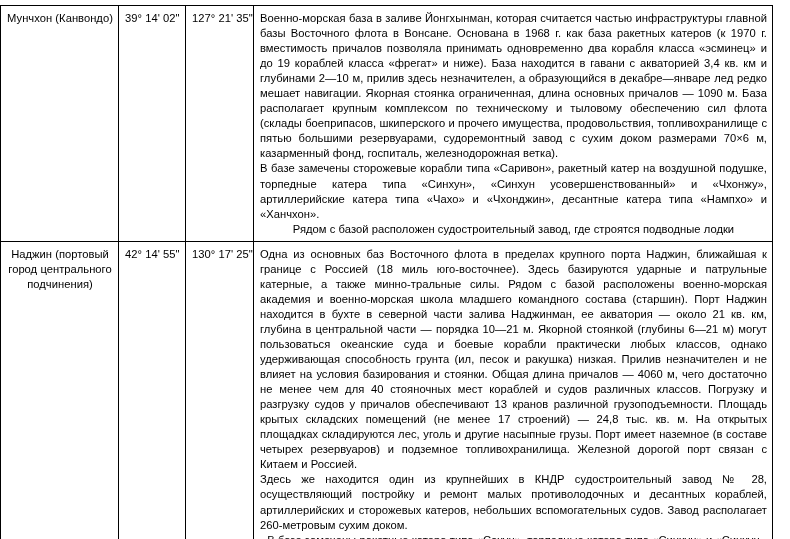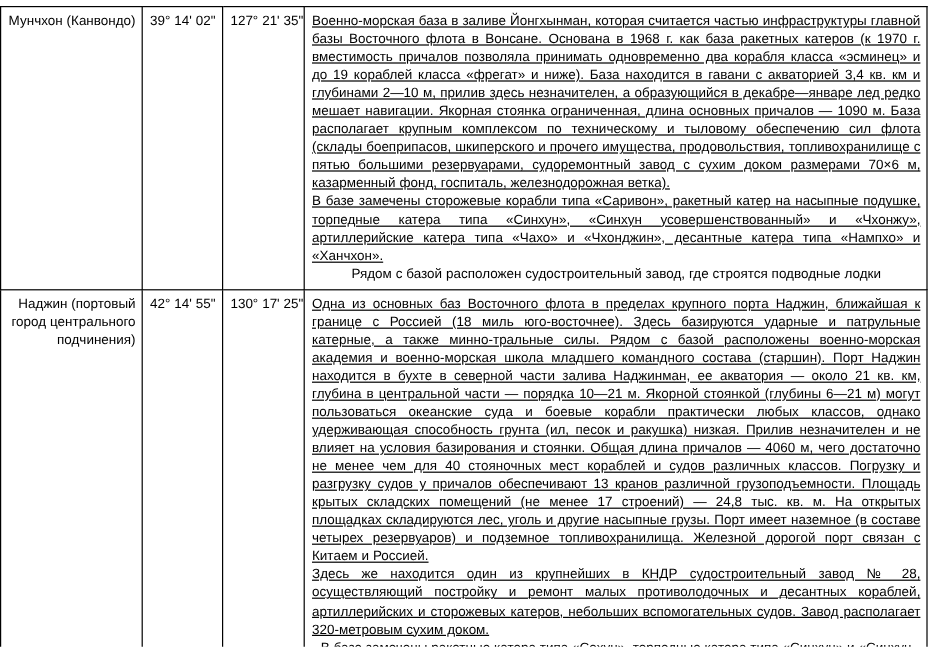--- a/index.html
+++ b/index.html
@@ -45,21 +45,21 @@
     border: 1.1px solid #000;
     vertical-align: top;
     padding: 5px 5px 4px 6px;
     font-size: 11.2px;
     line-height: 15.05px;
     letter-spacing: 0.02px;
     word-spacing: 0.1px;
   }
 
   td.cell-name {
-    text-align: right;
+    text-align: center;
     white-space: normal;
     margin-top: 20px;
   }
   td.cell-lat, td.cell-lon {
     text-align: left;
     white-space: nowrap;
     padding-left: 9px;
   }
   td.cell-desc {
     text-align: justify;
@@ -72,21 +72,20 @@
     margin: 0;
     padding: 0;
     text-align: justify;
   }
   td.cell-desc p.last,
   td.cell-desc p:last-child {
     text-align: center;
   }
   td.cell-desc p.just-last {
     text-align: justify;
-    text-decoration: underline;
   }
 </style>
 </head>
 <body>
 
 <div class="sheet">
   <table class="bases">
     <colgroup>
       <col class="c-name">
       <col class="c-lat">
@@ -94,31 +93,31 @@
       <col class="c-desc">
     </colgroup>
     <tbody>
 
       <tr>
         <td class="cell-name">Мунчхон (Канвондо)</td>
         <td class="cell-lat">39° 14' 02"</td>
         <td class="cell-lon">127° 21' 35"</td>
         <td class="cell-desc">
           <p class="just-last">Военно-морская база в заливе Йонгхынман, которая считается частью инфраструктуры главной базы Восточного флота в Вонсане. Основана в 1968 г. как база ракетных катеров (к 1970 г. вместимость причалов позволяла принимать одновременно два корабля класса «эсминец» и до 19 кораблей класса «фрегат» и ниже). База находится в гавани с акваторией 3,4 кв. км и глубинами 2—10 м, прилив здесь незначителен, а образующийся в декабре—январе лед редко мешает навигации. Якорная стоянка ограниченная, длина основных причалов — 1090 м. База располагает крупным комплексом по техническому и тыловому обеспечению сил флота (склады боеприпасов, шкиперского и прочего имущества, продовольствия, топливохранилище с пятью большими резервуарами, судоремонтный завод с сухим доком размерами 70×6 м, казарменный фонд, госпиталь, железнодорожная ветка).</p>
-          <p class="just-last">В базе замечены сторожевые корабли типа «Саривон», ракетный катер на насыпные подушке, торпедные катера типа «Синхун», «Синхун усовершенствованный» и «Чхонжу», артиллерийские катера типа «Чахо» и «Чхонджин», десантные катера типа «Нампхо» и «Ханчхон».</p>
+          <p class="just-last">В базе замечены сторожевые корабли типа «Саривон», ракетный катер на воздушной подушке, торпедные катера типа «Синхун», «Синхун усовершенствованный» и «Чхонжу», артиллерийские катера типа «Чахо» и «Чхонджин», десантные катера типа «Нампхо» и «Ханчхон».</p>
           <p class="last">Рядом с базой расположен судостроительный завод, где строятся подводные лодки</p>
         </td>
       </tr>
 
       <tr>
         <td class="cell-name">Наджин (портовый город центрального подчинения)</td>
         <td class="cell-lat">42° 14' 55"</td>
         <td class="cell-lon">130° 17' 25"</td>
         <td class="cell-desc">
           <p class="just-last">Одна из основных баз Восточного флота в пределах крупного порта Наджин, ближайшая к границе с Россией (18 миль юго-восточнее). Здесь базируются ударные и патрульные катерные, а также минно-тральные силы. Рядом с базой расположены военно-морская академия и военно-морская школа младшего командного состава (старшин). Порт Наджин находится в бухте в северной части залива Наджинман, ее акватория — около 21 кв. км, глубина в центральной части — порядка 10—21 м. Якорной стоянкой (глубины 6—21 м) могут пользоваться океанские суда и боевые корабли практически любых классов, однако удерживающая способность грунта (ил, песок и ракушка) низкая. Прилив незначителен и не влияет на условия базирования и стоянки. Общая длина причалов — 4060 м, чего достаточно не менее чем для 40 стояночных мест кораблей и судов различных классов. Погрузку и разгрузку судов у причалов обеспечивают 13 кранов различной грузоподъемности. Площадь крытых складских помещений (не менее 17 строений) — 24,8 тыс. кв. м. На открытых площадках складируются лес, уголь и другие насыпные грузы. Порт имеет наземное (в составе четырех резервуаров) и подземное топливохранилища. Железной дорогой порт связан с Китаем и Россией.</p>
-          <p class="just-last">Здесь же находится один из крупнейших в КНДР судостроительный завод № 28, осуществляющий постройку и ремонт малых противолодочных и десантных кораблей, артиллерийских и сторожевых катеров, небольших вспомогательных судов. Завод располагает 320-метровым сухим доком.</p>
+          <p class="just-last">Здесь же находится один из крупнейших в КНДР судостроительный завод № 28, осуществляющий постройку и ремонт малых противолодочных и десантных кораблей, артиллерийских и сторожевых катеров, небольших вспомогательных судов. Завод располагает 260-метровым сухим доком.</p>
           <p class="last">В базе замечены ракетные катера типа «Сохун», торпедные катера типа «Синхун» и «Синхун усовершенствованный», артиллерийские катера типа «Чахо», малые десантные корабли типа «Хантай»</p>
         </td>
       </tr>
 
     </tbody>
   </table>
 </div>
 
 </body></html>

